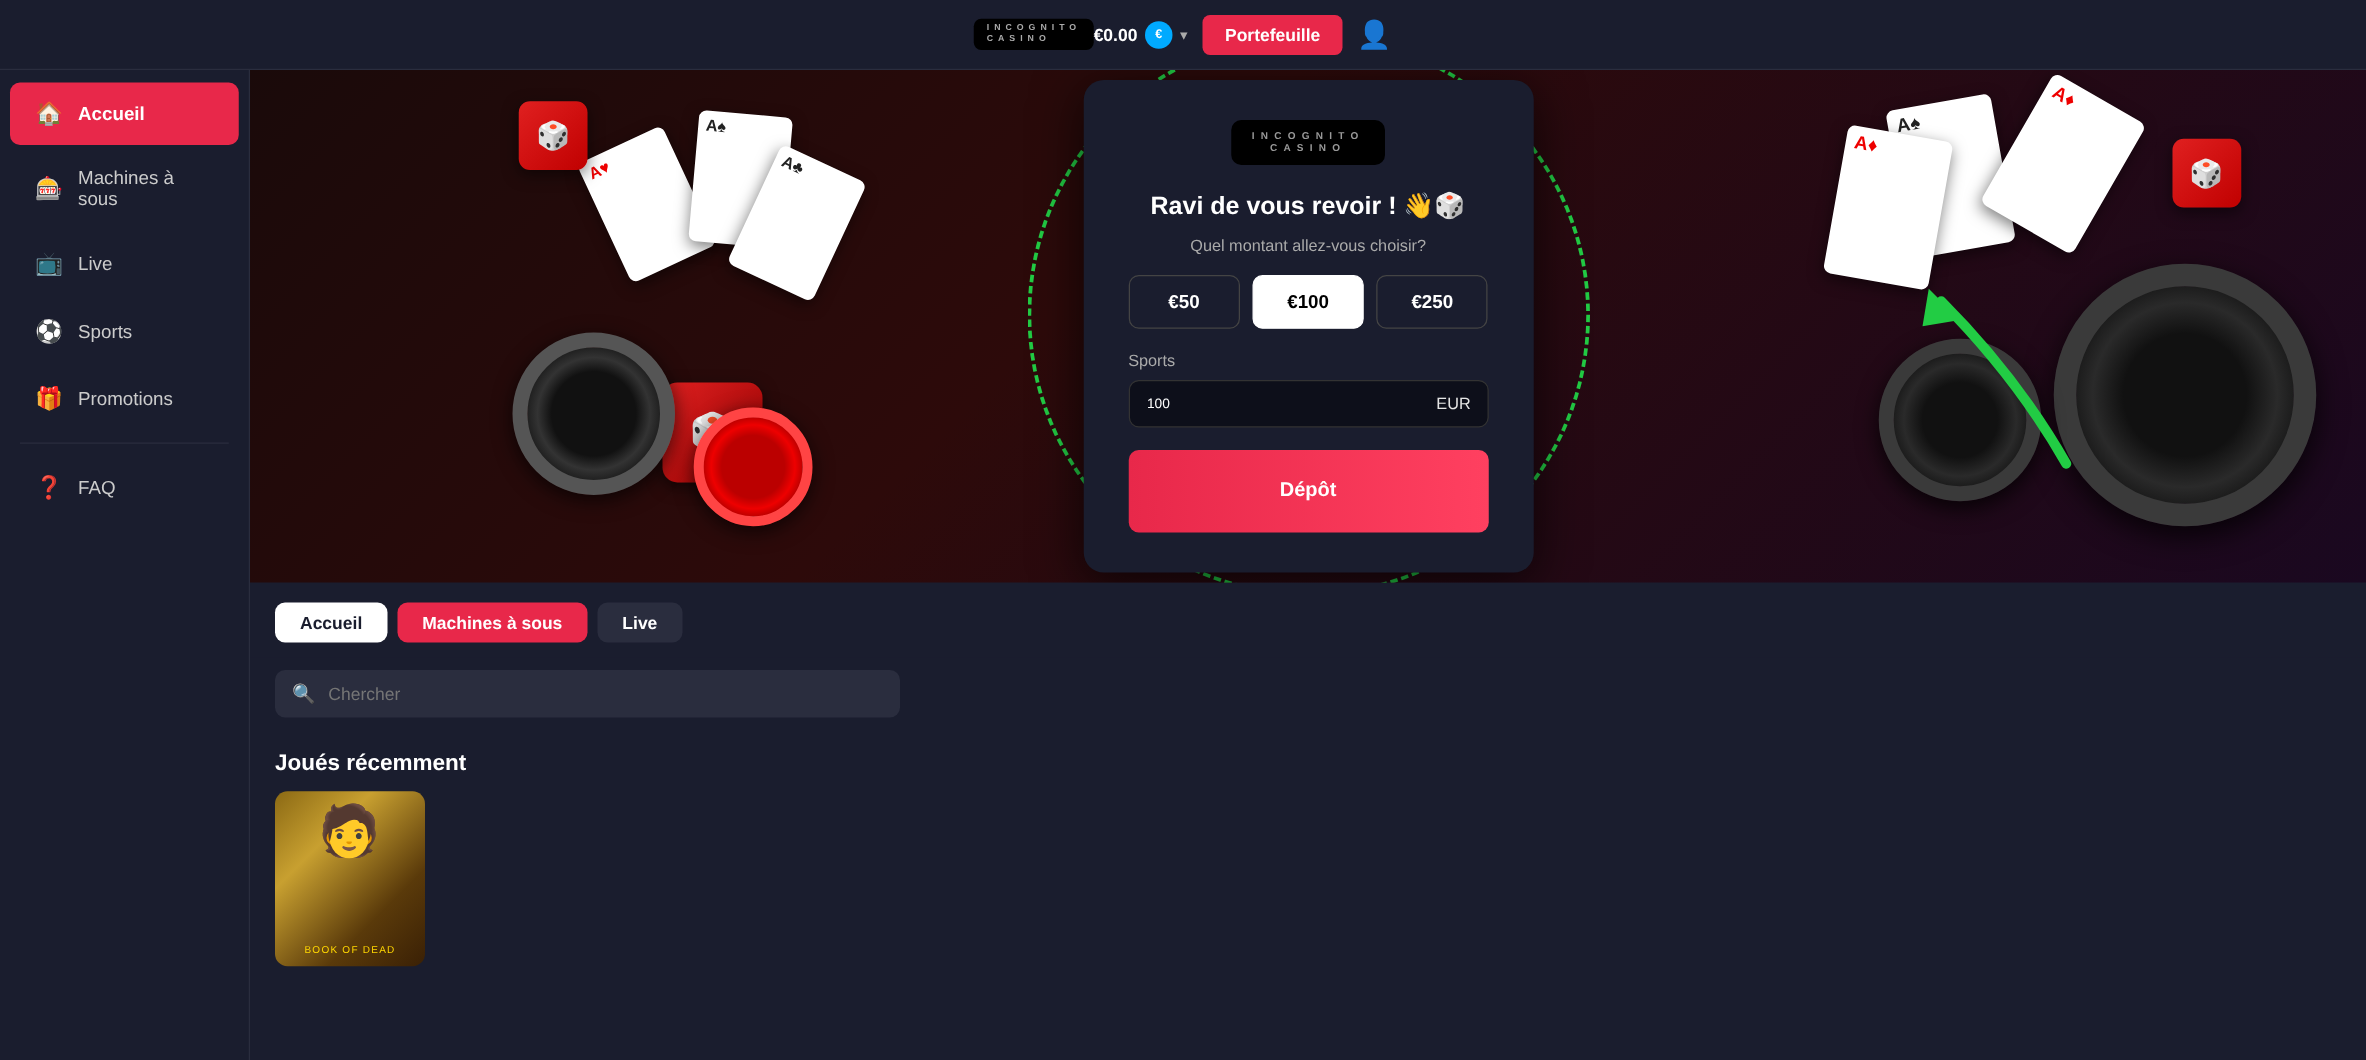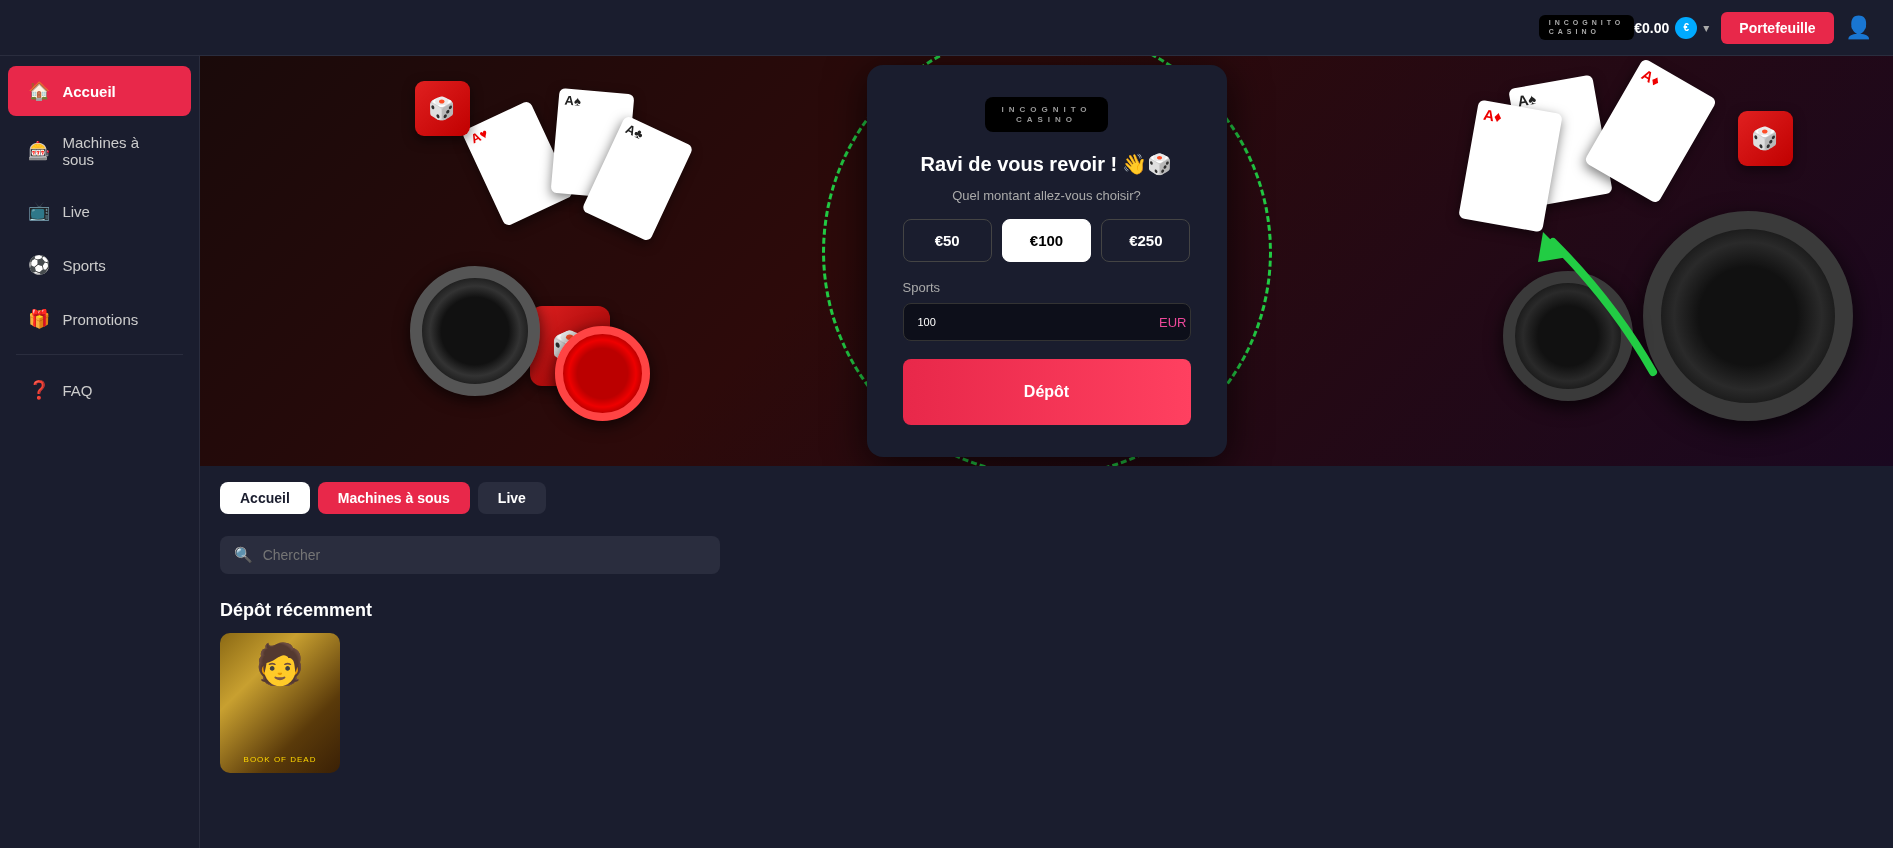--- a/index.html
+++ b/index.html
@@ -13,21 +13,21 @@
       display: flex;
       flex-direction: column;
     }
 
     
     .topbar {
       background: #1a1d2e;
       height: 56px;
       display: flex;
       align-items: center;
-      justify-content: flex-end;
+      justify-content: center;
       padding: 0 20px;
       border-bottom: 1px solid #2a2d3e;
       flex-shrink: 0;
       z-index: 100;
     }
     .topbar-logo {
       display: flex;
       align-items: center;
     }
     .logo-box {
@@ -256,24 +256,24 @@
       background: #0d0f1a;
       border: 1px solid #333;
       border-radius: 8px;
       color: #fff;
       font-size: 11px;
       padding: 12px 50px 12px 14px;
       outline: none;
     }
     .deposit-input-currency {
       position: absolute;
-      right: 4px;
+      right: 14px;
       top: 50%;
       transform: translateY(-50%);
-      color: #ec4899;
+      color: #e5e5e5;
       font-size: 13px;
     }
     .deposit-btn {
       width: 100%;
       background: linear-gradient(90deg, #e8284a, #ff4060);
       color: #fff;
       border: none;
       border-radius: 8px;
       padding: 24px 0;
       font-size: 16px;
@@ -501,21 +501,21 @@
       <button class="tab-btn inactive-dark">Live</button>
     </div>
 
     <div class="search-row">
       <div class="search-wrap">
         <span class="search-icon">🔍</span>
         <input class="search-input" type="text" placeholder="Chercher" style="">
       </div>
     </div>
 
-    <div class="section-title">Dépôt récemment</div>
+    <div class="section-title">Joués récemment</div>
     <div class="games-row">
       <div class="game-card book-dead-card">
         <span class="book-dead-character">🧑</span>
         <div class="book-dead-title">BOOK OF DEAD</div>
       </div>
     </div>
 
   </div>
 </div>
 

